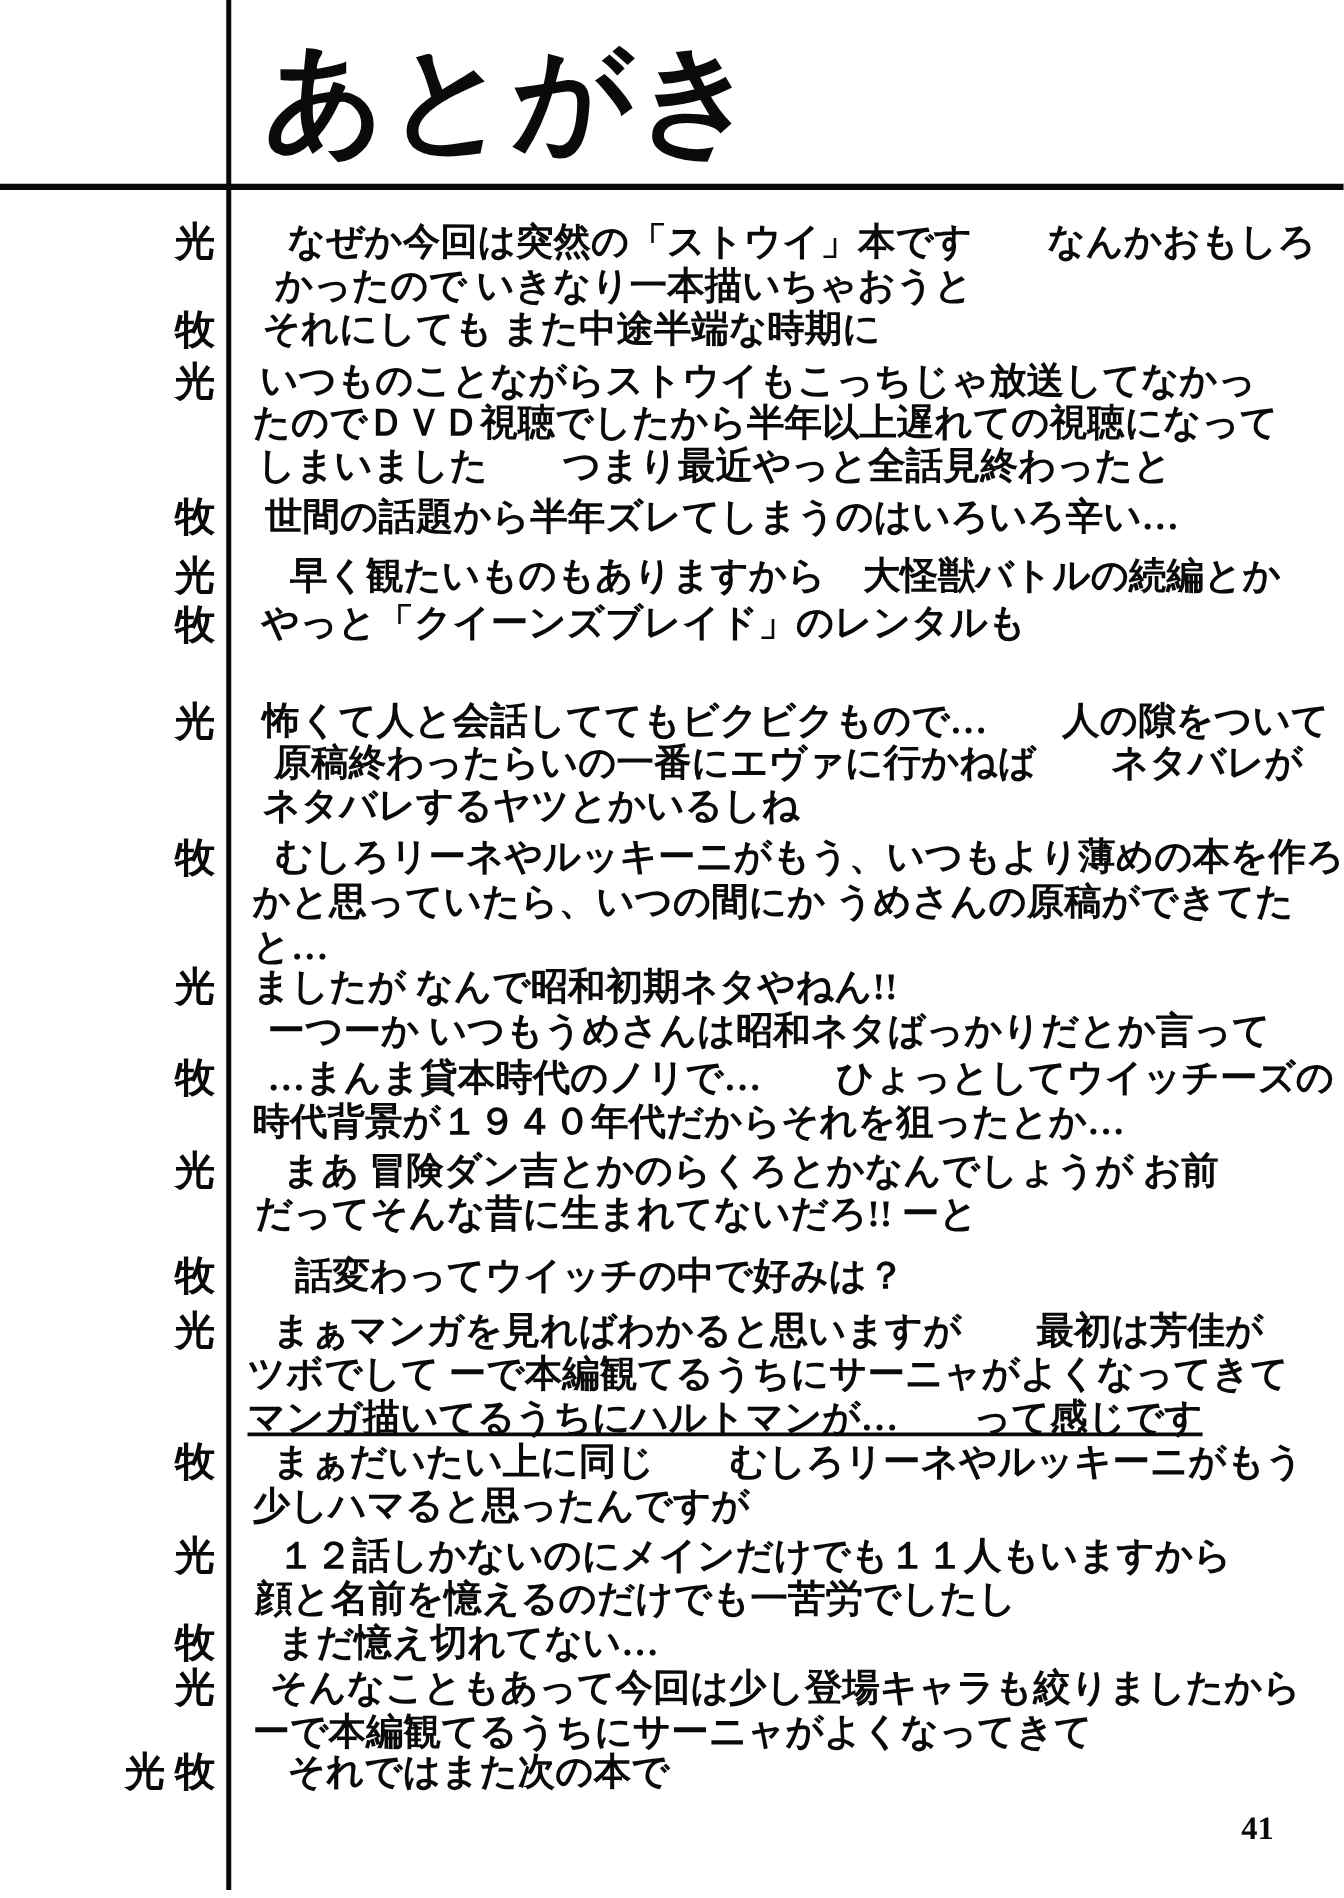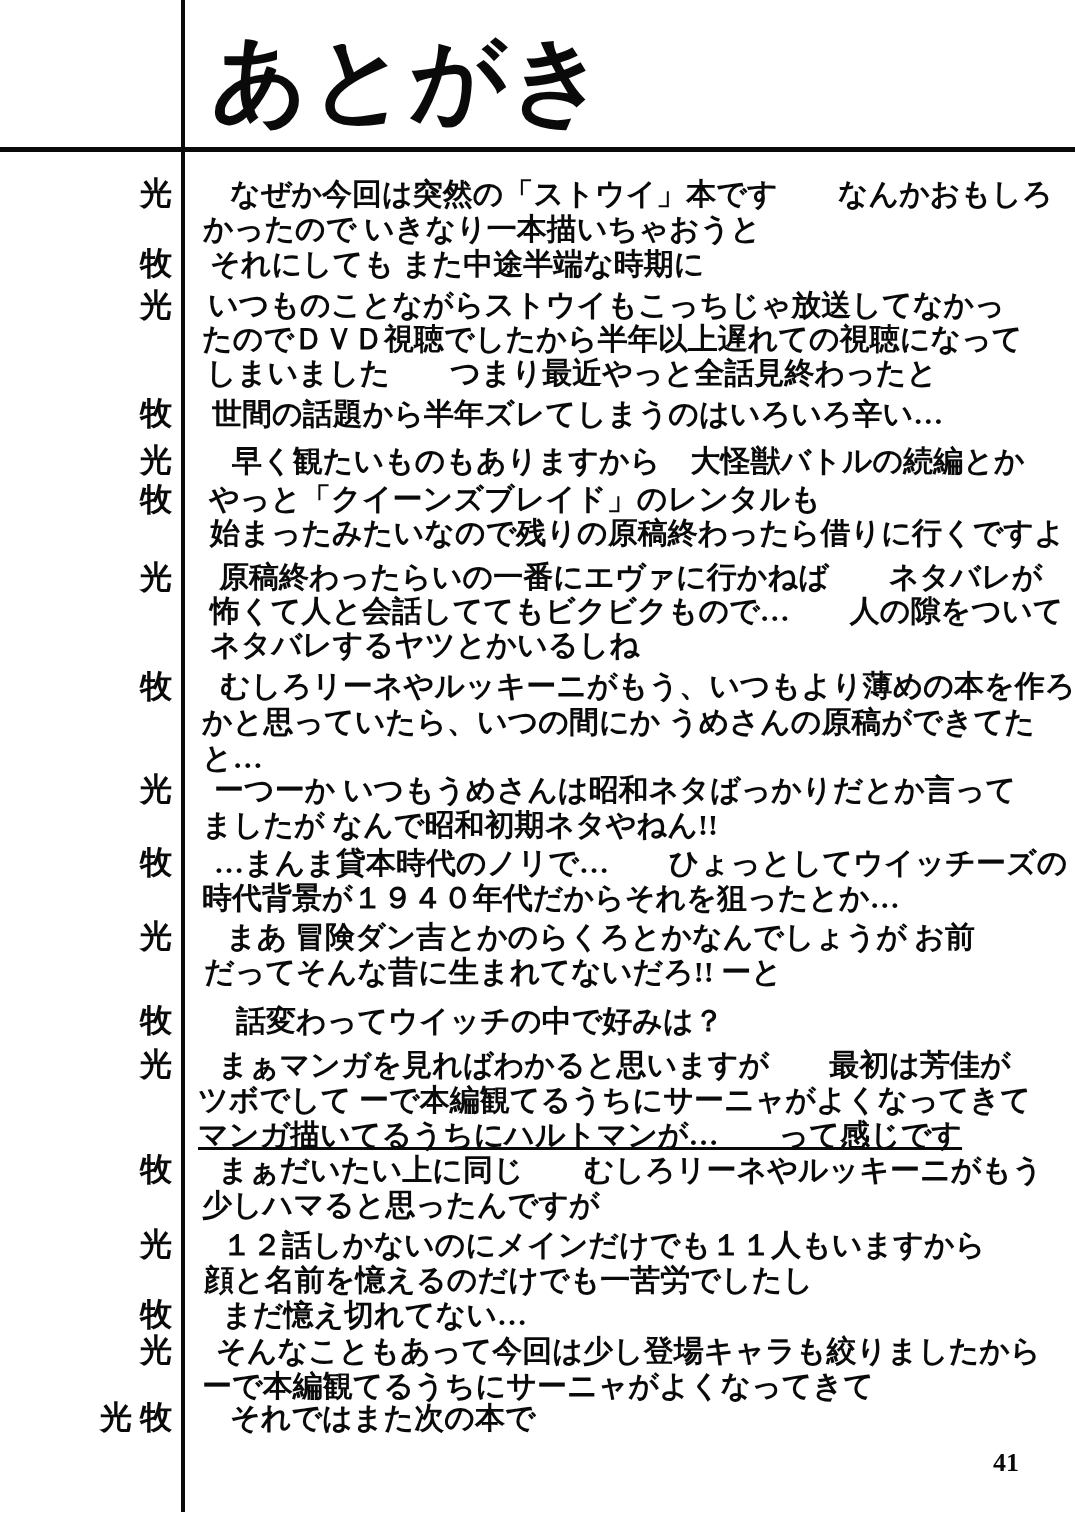--- a/index.html
+++ b/index.html
@@ -44,21 +44,21 @@
 <body>
 
 <div class="title">あとがき</div>
 <div class="hrule"></div>
 <div class="vrule"></div>
 <div id="turns">
     <div class="turn" style="top: 176px;">
       <div class="labels" style="line-height: 35px;">光</div>
       <div class="lines">
         <div class="line" style="line-height: 35px; height: 35px; margin-left: 28px;">なぜか今回は突然の「ストウイ」本です　　なんかおもしろ</div>
-        <div class="line" style="line-height: 35px; height: 35px; margin-left: 1px;">かったので いきなり一本描いちゃおうと</div>
+        <div class="line" style="line-height: 35px; height: 35px; margin-left: 18px;">かったので いきなり一本描いちゃおうと</div>
       </div>
     </div>
     <div class="turn" style="top: 246px;">
       <div class="labels" style="line-height: 35px;">牧</div>
       <div class="lines">
         <div class="line" style="line-height: 35px; height: 35px; margin-left: 8px;">それにしても また中途半端な時期に</div>
       </div>
     </div>
     <div class="turn" style="top: 288px;">
       <div class="labels" style="line-height: 34px;">光</div>
@@ -77,44 +77,43 @@
     <div class="turn" style="top: 443px;">
       <div class="labels" style="line-height: 35px;">光</div>
       <div class="lines">
         <div class="line" style="line-height: 35px; height: 35px; margin-left: 30px;">早く観たいものもありますから　大怪獣バトルの続編とか</div>
       </div>
     </div>
     <div class="turn" style="top: 482px;">
       <div class="labels" style="line-height: 34px;">牧</div>
       <div class="lines">
         <div class="line" style="line-height: 34px; height: 34px; margin-left: 7px;">やっと「クイーンズブレイド」のレンタルも</div>
-        <div class="line" style="line-height: 34px; height: 34px; margin-left: 8px;">始まったみたいなので残りの原稿終わったら借りに行くですよ</div>
       </div>
     </div>
     <div class="turn" style="top: 560px;">
       <div class="labels" style="line-height: 34px;">光</div>
       <div class="lines">
+        <div class="line" style="line-height: 34px; height: 34px; margin-left: 8px;">怖くて人と会話しててもビクビクもので…　　人の隙をついて</div>
         <div class="line" style="line-height: 34px; height: 34px; margin-left: 17px;">原稿終わったらいの一番にエヴァに行かねば　　ネタバレが</div>
-        <div class="line" style="line-height: 34px; height: 34px; margin-left: 8px;">怖くて人と会話しててもビクビクもので…　　人の隙をついて</div>
         <div class="line" style="line-height: 34px; height: 34px; margin-left: 8px;">ネタバレするヤツとかいるしね</div>
       </div>
     </div>
     <div class="turn" style="top: 668px;">
       <div class="labels" style="line-height: 36px;">牧</div>
       <div class="lines">
         <div class="line" style="line-height: 36px; height: 36px; margin-left: 18px;">むしろリーネやルッキーニがもう、いつもより薄めの本を作ろう</div>
         <div class="line" style="line-height: 36px; height: 36px; margin-left: 0px;">かと思っていたら、いつの間にか うめさんの原稿ができてた</div>
         <div class="line" style="line-height: 36px; height: 36px; margin-left: 0px;">と…</div>
       </div>
     </div>
     <div class="turn" style="top: 772px;">
       <div class="labels" style="line-height: 35px;">光</div>
       <div class="lines">
+        <div class="line" style="line-height: 35px; height: 35px; margin-left: 0px;">ましたが なんで昭和初期ネタやねん!!</div>
         <div class="line" style="line-height: 35px; height: 35px; margin-left: 12px;">ーつーか いつもうめさんは昭和ネタばっかりだとか言って</div>
-        <div class="line" style="line-height: 35px; height: 35px; margin-left: 0px;">ましたが なんで昭和初期ネタやねん!!</div>
       </div>
     </div>
     <div class="turn" style="top: 845px;">
       <div class="labels" style="line-height: 35px;">牧</div>
       <div class="lines">
         <div class="line" style="line-height: 35px; height: 35px; margin-left: 12px;">…まんま貸本時代のノリで…　　ひょっとしてウイッチーズの</div>
         <div class="line" style="line-height: 35px; height: 35px; margin-left: 0px;">時代背景が１９４０年代だからそれを狙ったとか…</div>
       </div>
     </div>
     <div class="turn" style="top: 919px;">

